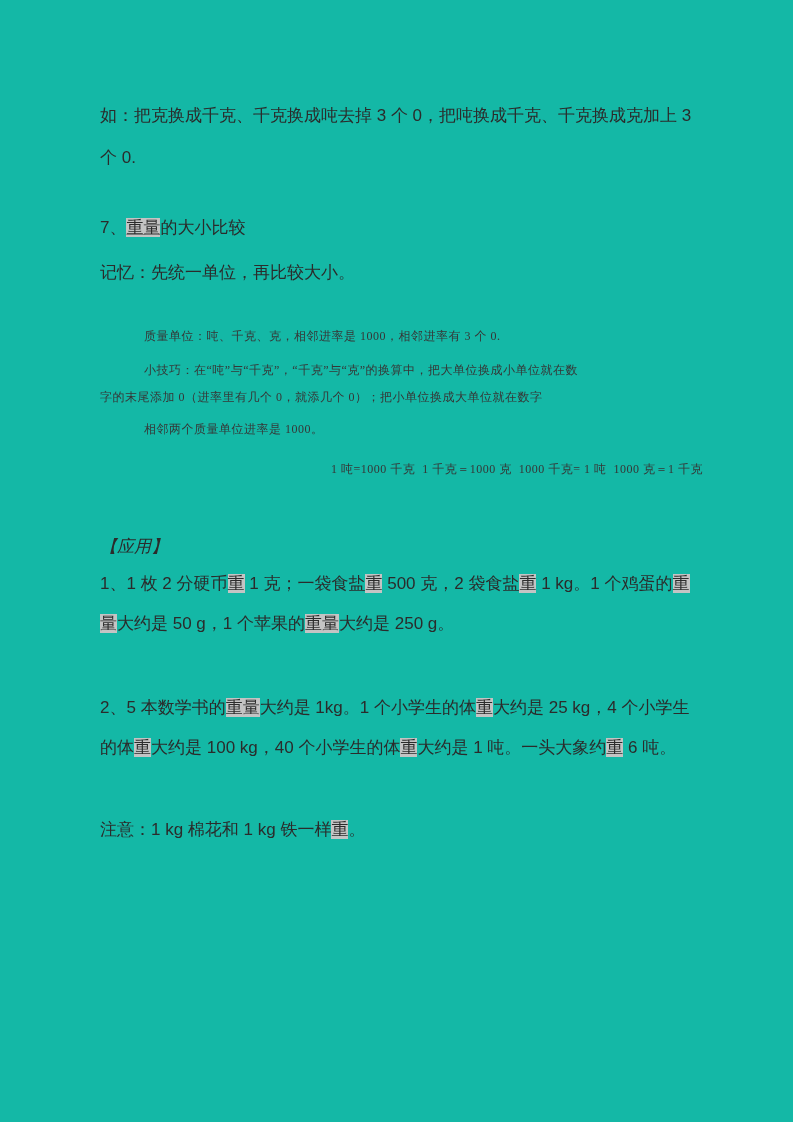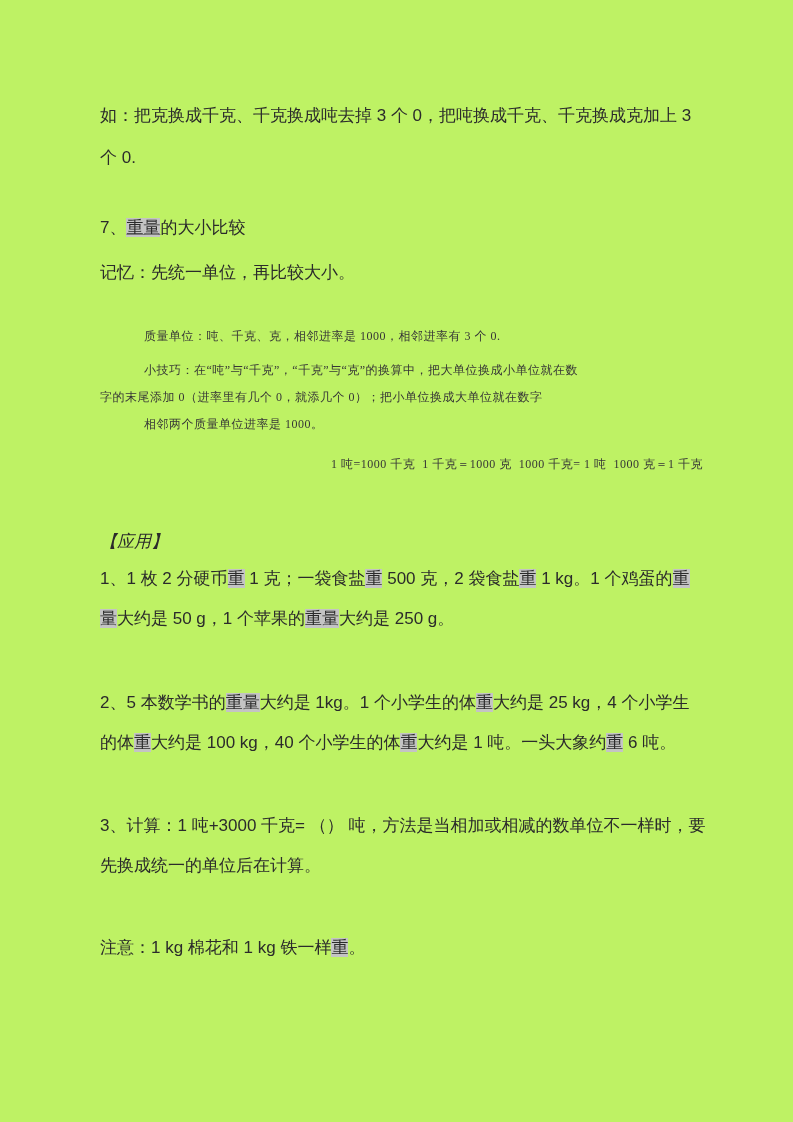--- a/index.html
+++ b/index.html
@@ -1,21 +1,21 @@
 <!DOCTYPE html>
 <html><head>
 <meta charset="utf-8">
 <style>
   html, body { margin: 0; padding: 0; background: #ffffff; }
   .page {
     position: relative;
     box-sizing: border-box;
     width: 793px;
     height: 1122px;
-    background: #bef264;
+    background: #14b8a6;
     padding: 95px 90px 10px 100px;
     overflow: hidden;
     color: #2e2e2e;
   }
   .line { white-space: pre; }
   .sans {
     font-family: "Liberation Sans", "DejaVu Sans", sans-serif;
     font-size: 17px;
     line-height: 42px;
     color: #2b2b2b;
@@ -27,21 +27,21 @@
     margin-top: 29px;
     font-family: "Liberation Serif", "DejaVu Serif", serif;
     font-size: 12px;
     line-height: 27px;
     letter-spacing: 0.5px;
     color: #363636;
   }
   .indent2 { padding-left: 44px; }
   .indent1 { padding-left: 30px; }
   .gap-sm  { margin-top: 7px; }
-  .gap-xs  { }
+  .gap-xs  { margin-top: 5px; }
   .gap-md  { margin-top: 13px; text-align: right; }
   .app-title { margin-top: 47px; line-height: 34px; font-style: italic; }
   .item-2  { margin-top: 44px; }
   .item-3  { margin-top: 43px; }
   .note    { margin-top: 42px; line-height: 40px; }
   .hl { background: #c4c4c4; }
   .hl-u { text-decoration: underline; text-decoration-color: #7a7a7a; }
 </style>
 </head>
 <body>
@@ -70,20 +70,16 @@
   <div class="para sans items item-1">
     <div class="line"><span>1、1 枚 2 分硬币</span><span class="hl">重</span><span> 1 克；一袋食盐</span><span class="hl">重</span><span> 500 克，2 袋食盐</span><span class="hl">重</span><span> 1 kg。1 个鸡蛋的</span><span class="hl">重</span></div>
     <div class="line"><span class="hl">量</span><span>大约是 50 g，1 个苹果的</span><span class="hl">重量</span><span>大约是 250 g。</span></div>
   </div>
 
   <div class="para sans items item-2">
     <div class="line"><span>2、5 本数学书的</span><span class="hl">重量</span><span>大约是 1kg。1 个小学生的体</span><span class="hl">重</span><span>大约是 25 kg，4 个小学生</span></div>
     <div class="line"><span>的体</span><span class="hl">重</span><span>大约是 100 kg，40 个小学生的体</span><span class="hl">重</span><span>大约是 1 吨。一头大象约</span><span class="hl">重</span><span> 6 吨。</span></div>
   </div>
 
-  <div class="para sans items item-3">
-    <div class="line">3、计算：1 吨+3000 千克= （） 吨，方法是当相加或相减的数单位不一样时，要</div>
-    <div class="line">先换成统一的单位后在计算。</div>
-  </div>
 
   <div class="line sans note"><span>注意：1 kg 棉花和 1 kg 铁一样</span><span class="hl">重</span><span>。</span></div>
 
 </div>
 
 </body></html>

